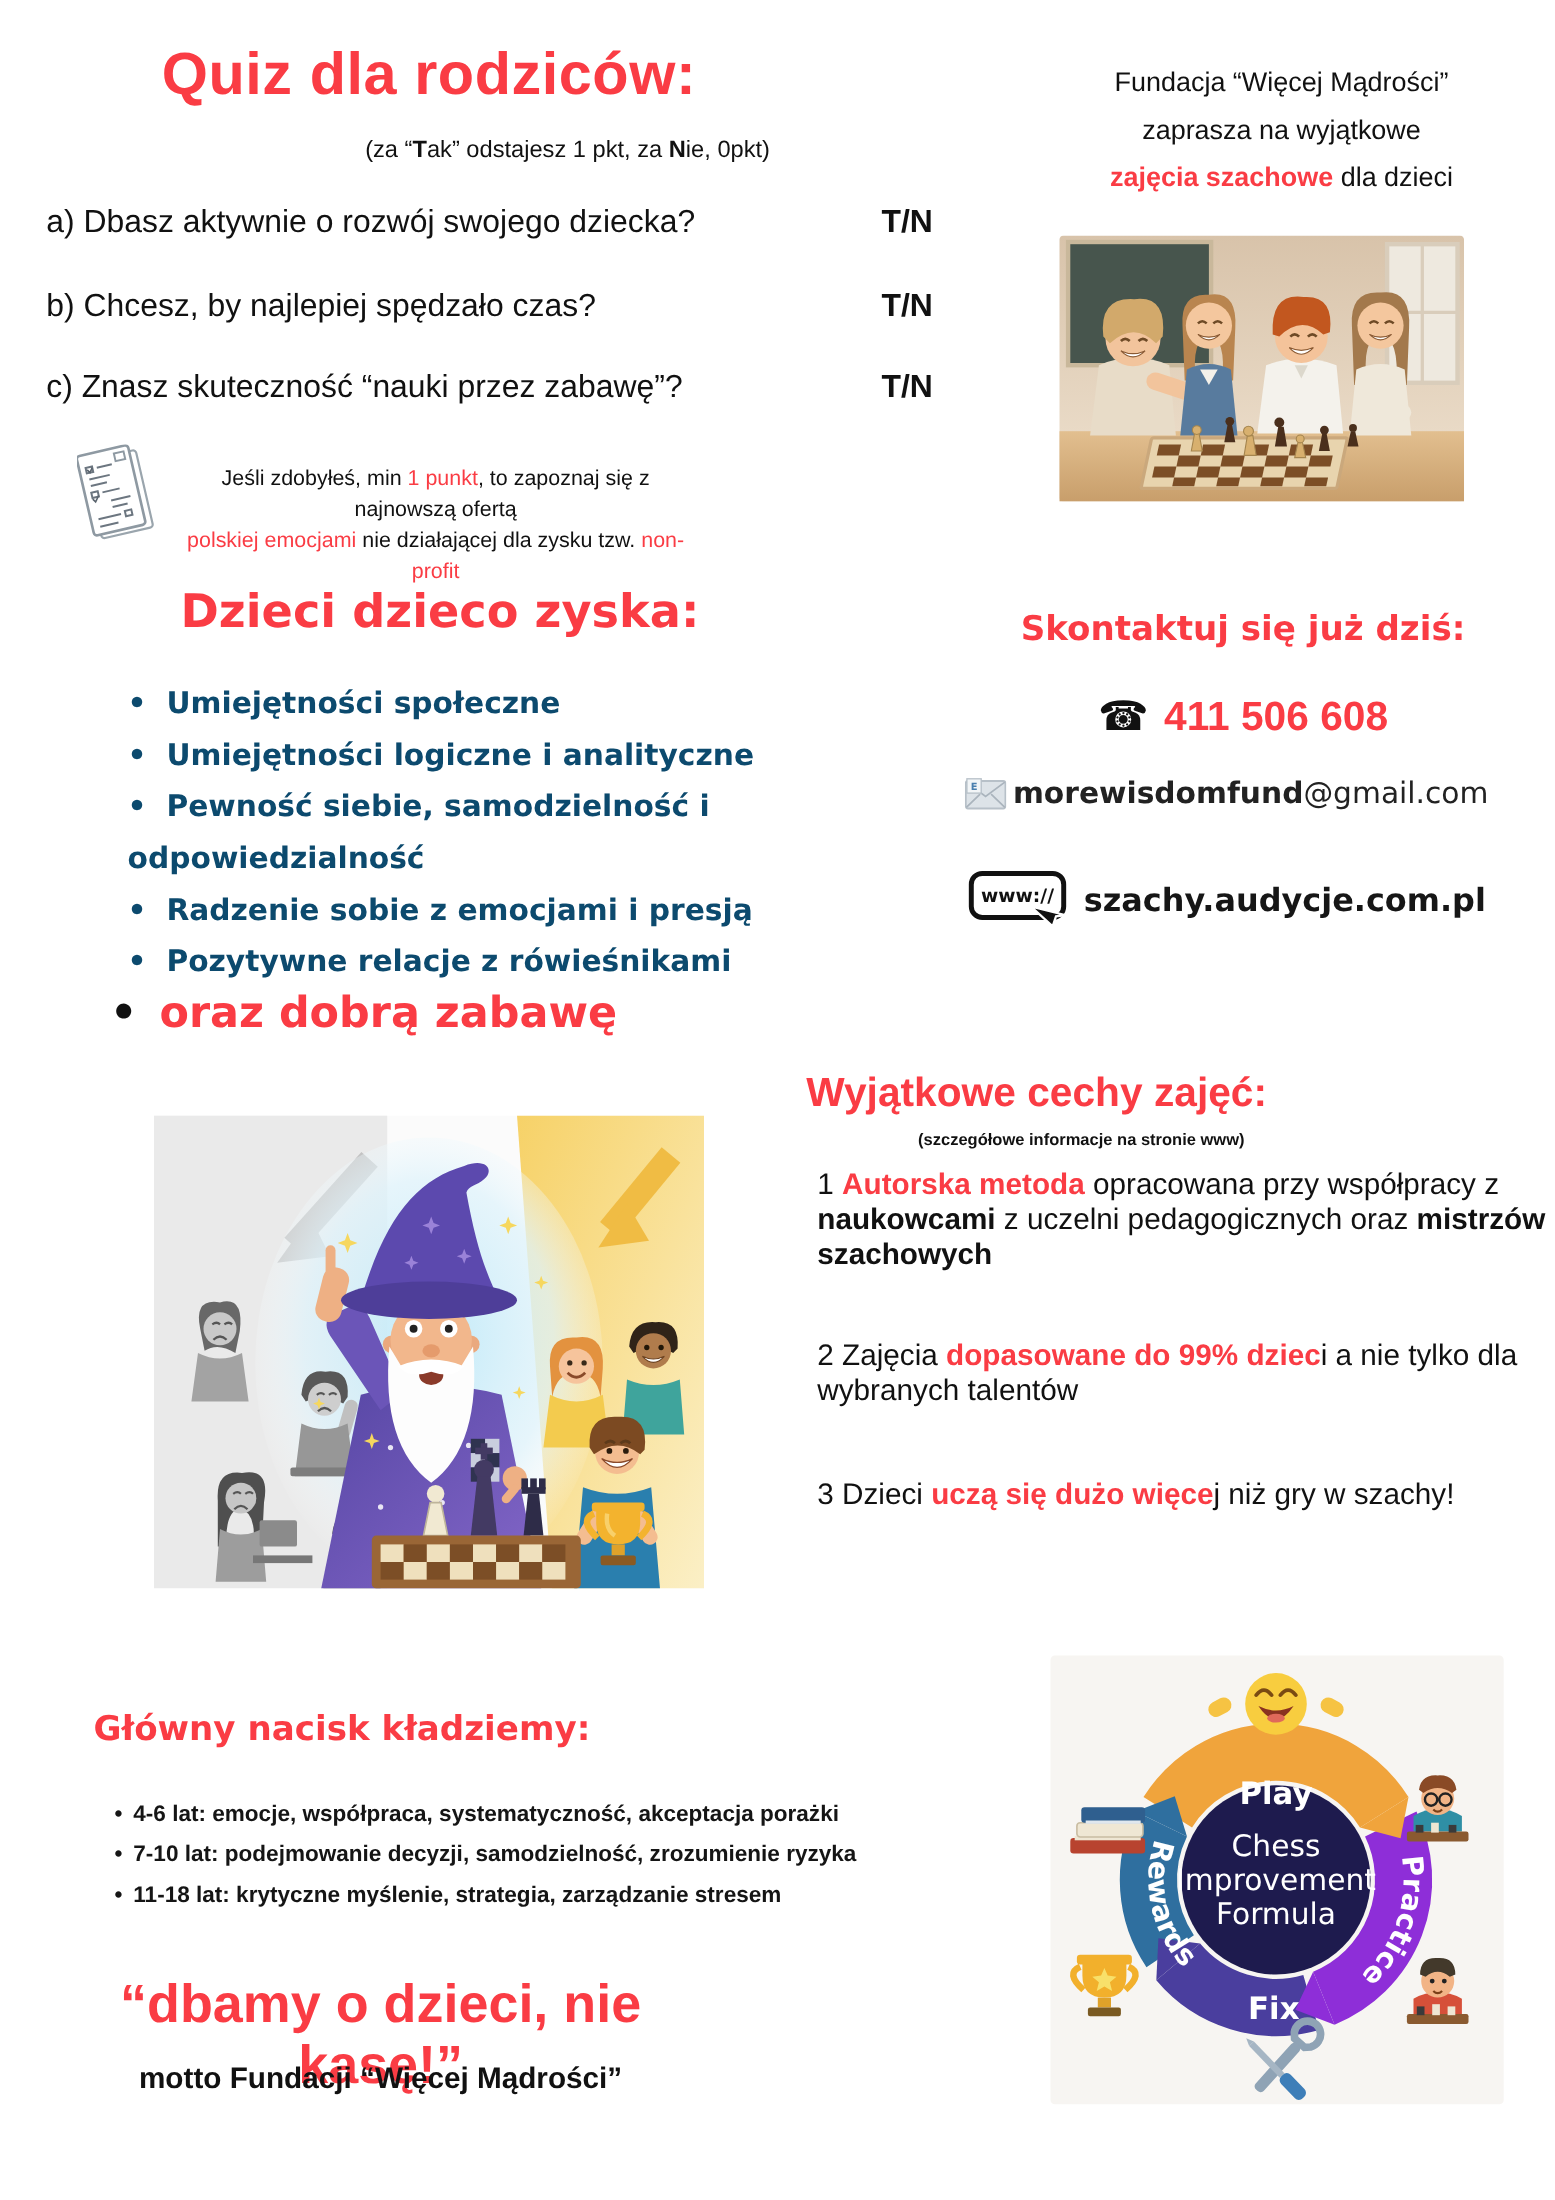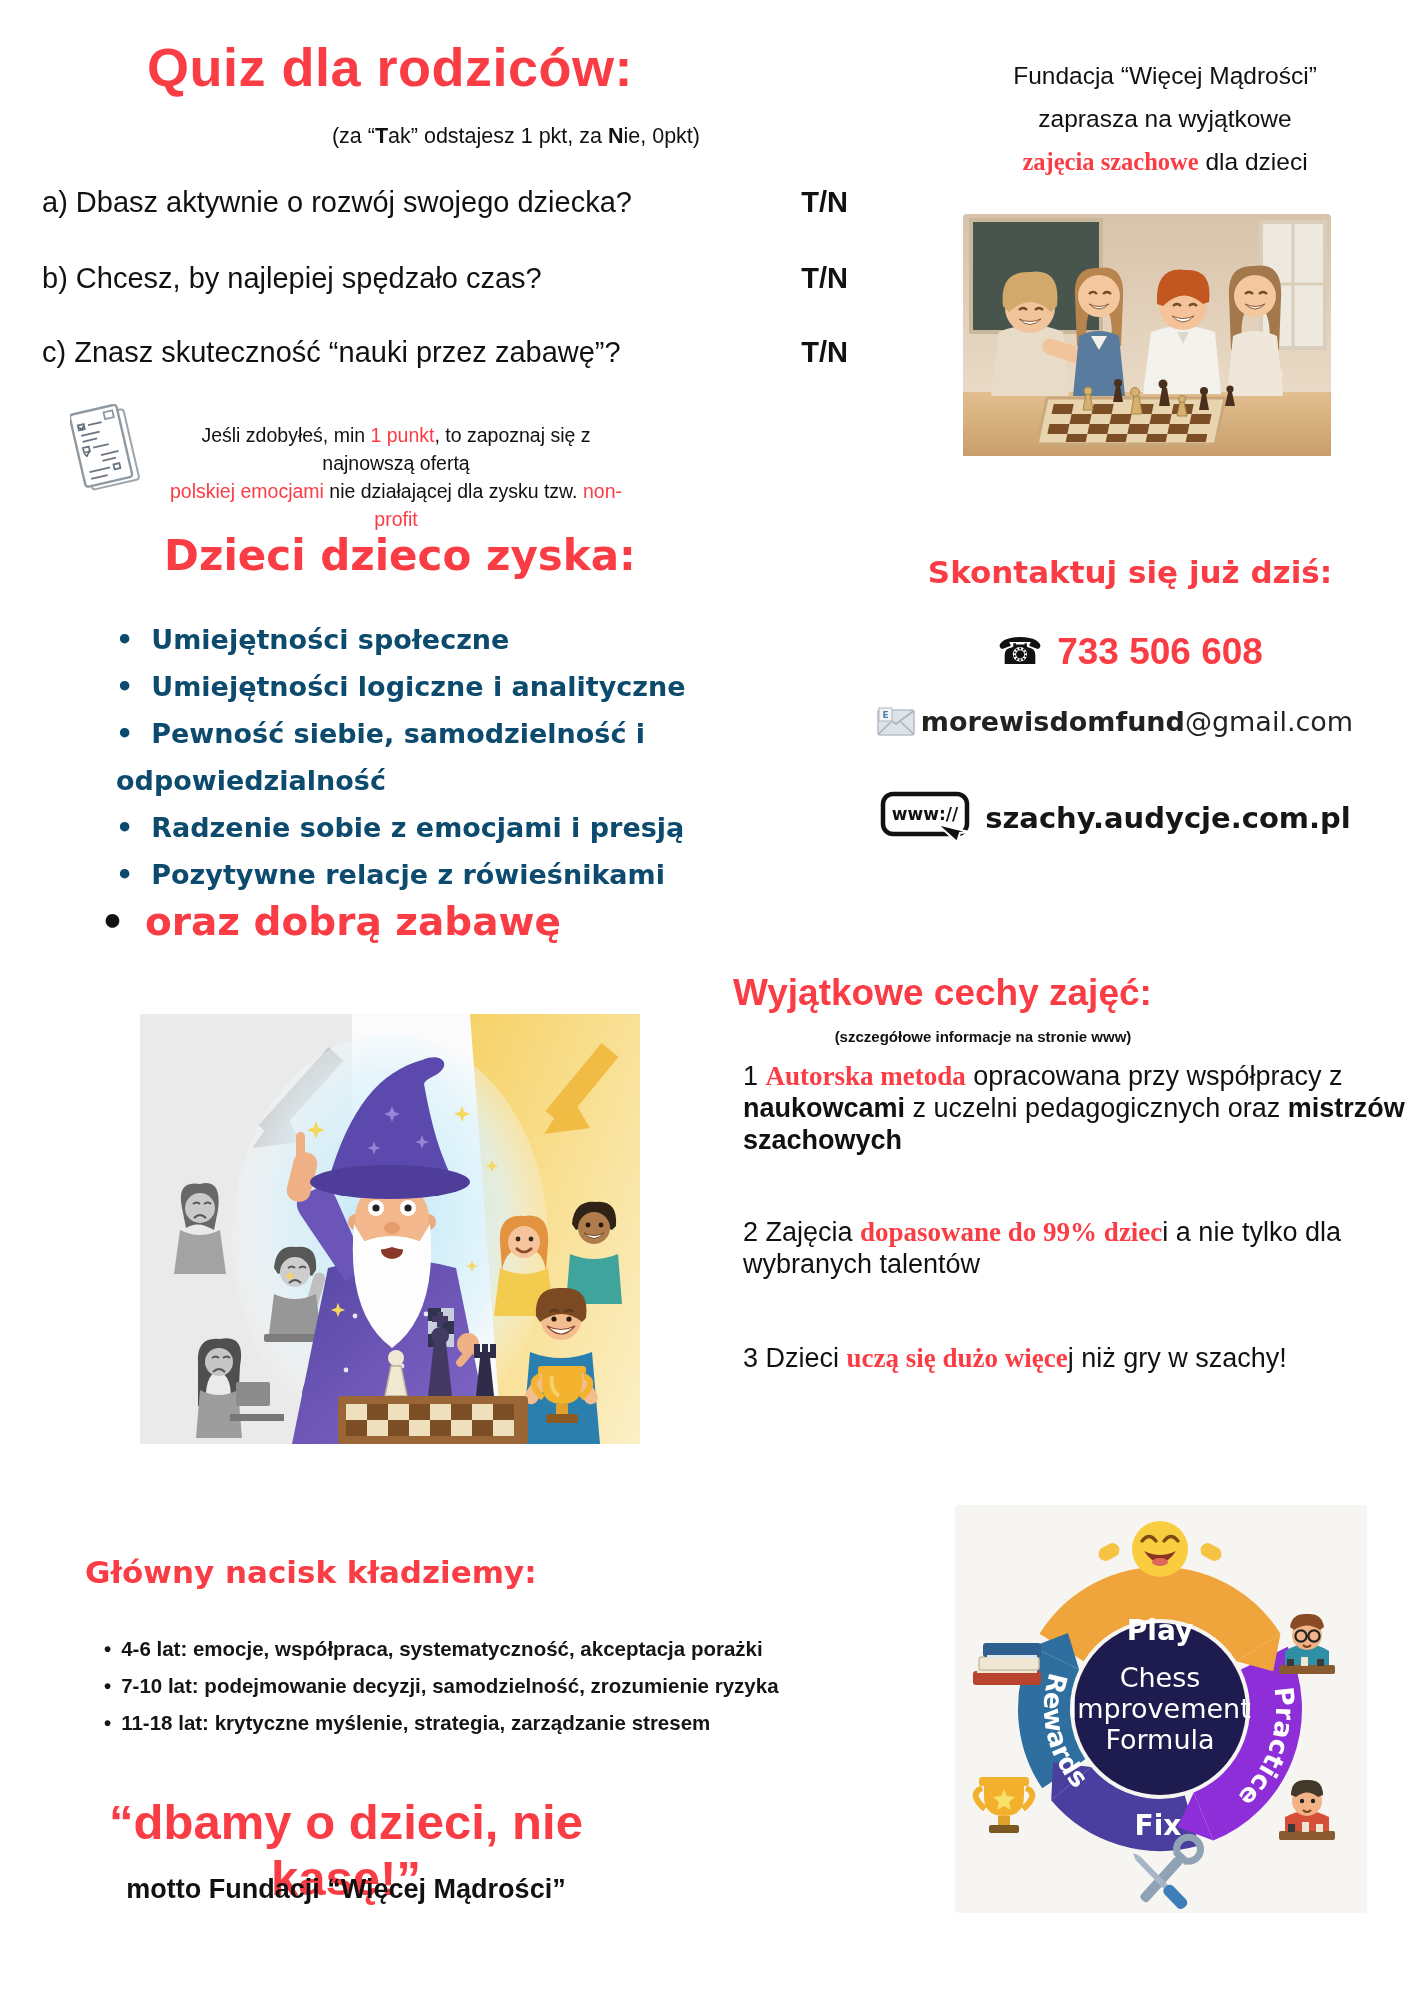--- a/index.html
+++ b/index.html
@@ -7,21 +7,21 @@
   .page {
     position:relative; width:1414px; height:2000px; margin:0 auto;
     background:#ffffff; overflow:hidden; color:#111;
     font-family:"Liberation Sans", sans-serif;
   }
   .abs { position:absolute; }
   :root { --red:#fa3c44; }
 
   .run-b  { font-weight:bold; }
   .run-r  { color:var(--red); }
-  .run-rb { color:var(--red); font-weight:bold;font-family:Liberation Serif, serif; }
+  .run-rb { color:var(--red); font-weight:bold; }
 
   
   .quiz-title { left:80px; top:36px; width:620px; text-align:center;
     font-weight:bold; font-size:54px; color:var(--red); letter-spacing:.5px; }
   .quiz-sub { left:80px; top:124px; width:620px; text-align:right; font-size:21.5px; }
   .q-row { left:42px; width:806px; display:flex; justify-content:space-between;
     font-size:29px; }
   .q-row.qa { top:186px; } .q-row.qb { top:262px; } .q-row.qc { top:336px; }
   .q-tn { font-weight:bold; }
   .note-icon { left:70px; top:404px; width:70px; height:92px; }
@@ -418,21 +418,21 @@
         <path d="M214 202 l3 -14 h4 l3 14 z"></path>
           <circle cx="219" cy="185" r="3.6"></circle>
       </g>
     </g>
   </svg>
 
   <div class="abs contact-h">Skontaktuj się już dziś:</div>
 
   <div class="abs contact-row phone-row">
     <span class="phone-glyph">☎</span>
-    <span class="phone-num">733 506 608</span>
+    <span class="phone-num">411 506 608</span>
   </div>
 
   <div class="abs contact-row email-row">
     <svg width="38" height="30" viewBox="0 0 38 30">
       <rect x="1" y="3" width="36" height="25" rx="2" fill="#dde3e8" stroke="#b7c0c8" stroke-width="1.6"></rect>
       <path d="M1.5 4 L19 17 L36.5 4 M1.5 27 L14 15 M36.5 27 L24 15" stroke="#aab4bd" stroke-width="1.6" fill="none"></path>
       <rect x="2" y="1" width="13" height="13" fill="#f2f5f7" stroke="#b7c0c8" stroke-width="1.2"></rect>
       <text x="8.5" y="11" text-anchor="middle" font-size="9" fill="#4a7fae" font-weight="bold">E</text>
     </svg>
     <span><span class="run-b">morewisdomfund</span><span>@gmail.com</span></span>

